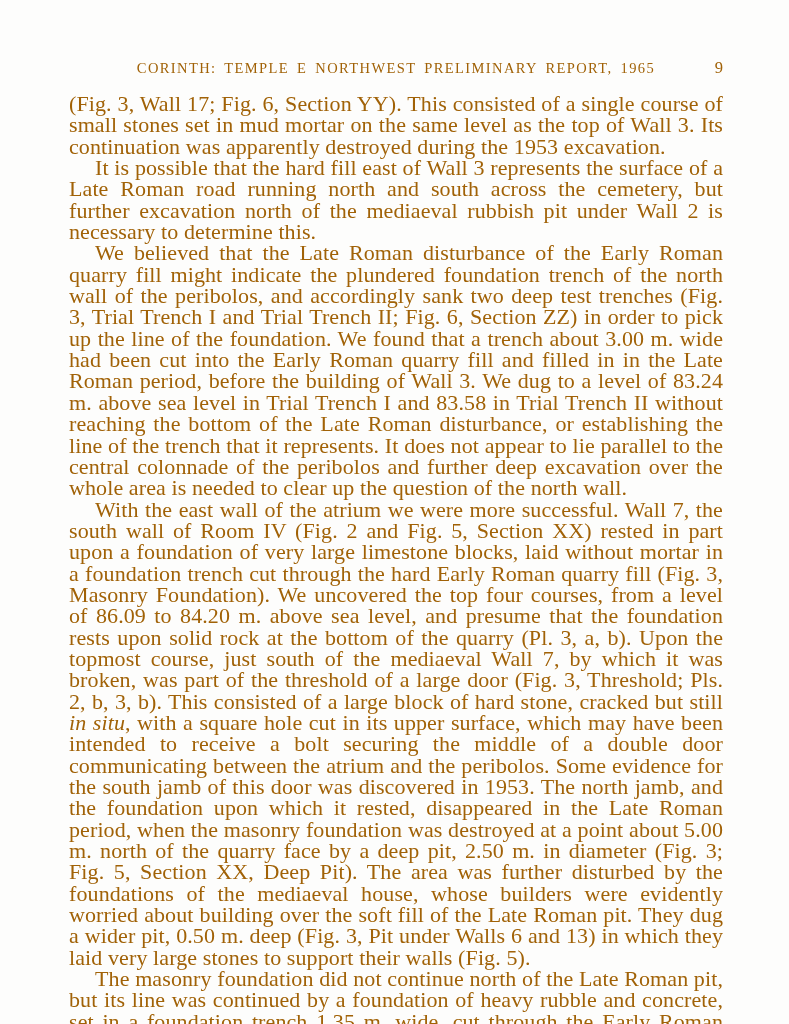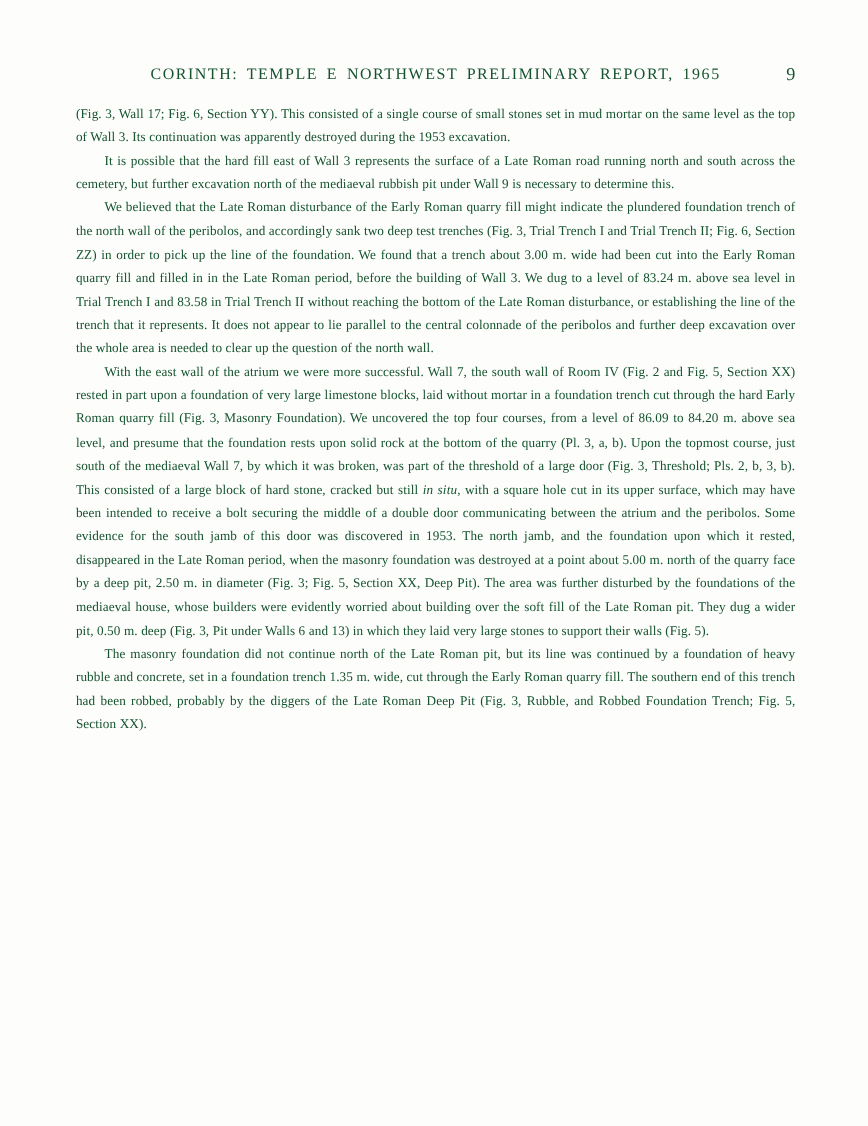--- a/index.html
+++ b/index.html
@@ -10,21 +10,21 @@
     width: 789px;
     height: 1024px;
     background: #fdfdfc;
     font-family: "Liberation Serif", serif;
   }
   .page {
     position: relative;
     width: 789px;
     height: 1024px;
     background: #fdfdfc;
-    color: #14532d;
+    color: #a16207;
     overflow: hidden;
   }
   .running-head {
     position: absolute;
     top: 60px;
     left: 69px;
     width: 654px;
     text-align: center;
     font-size: 14.5px;
     letter-spacing: 1.4px;
@@ -39,21 +39,21 @@
     letter-spacing: 0;
   }
   .content {
     position: absolute;
     top: 93px;
     left: 69px;
     width: 654px;
   }
   .content p {
     margin: 0;
-    font-size: 12px;
+    font-size: 22px;
     line-height: 21.35px;
     text-align: justify;
     letter-spacing: 0.1px;
   }
   .content p.indent {
     text-indent: 26px;
   }
   .content p em {
     font-style: italic;
     font-family: Liberation Serif, serif;
@@ -64,19 +64,19 @@
 
 <div class="page">
 
   <div class="running-head">
     <span>CORINTH: TEMPLE E NORTHWEST PRELIMINARY REPORT, 1965</span>
     <span class="page-num">9</span>
   </div>
 
   <div class="content">
     <p><span>(Fig. 3, Wall 17; Fig. 6, Section YY). This consisted of a single course of small stones set in mud mortar on the same level as the top of Wall 3. Its continuation was apparently destroyed during the 1953 excavation.</span></p>
-    <p class="indent"><span>It is possible that the hard fill east of Wall 3 represents the surface of a Late Roman road running north and south across the cemetery, but further excavation north of the mediaeval rubbish pit under Wall 9 is necessary to determine this.</span></p>
+    <p class="indent"><span>It is possible that the hard fill east of Wall 3 represents the surface of a Late Roman road running north and south across the cemetery, but further excavation north of the mediaeval rubbish pit under Wall 2 is necessary to determine this.</span></p>
     <p class="indent"><span>We believed that the Late Roman disturbance of the Early Roman quarry fill might indicate the plundered foundation trench of the north wall of the peribolos, and accordingly sank two deep test trenches (Fig. 3, Trial Trench I and Trial Trench II; Fig. 6, Section ZZ) in order to pick up the line of the foundation. We found that a trench about 3.00 m. wide had been cut into the Early Roman quarry fill and filled in in the Late Roman period, before the building of Wall 3. We dug to a level of 83.24 m. above sea level in Trial Trench I and 83.58 in Trial Trench II without reaching the bottom of the Late Roman disturbance, or establishing the line of the trench that it represents. It does not appear to lie parallel to the central colonnade of the peribolos and further deep excavation over the whole area is needed to clear up the question of the north wall.</span></p>
     <p class="indent"><span>With the east wall of the atrium we were more successful. Wall 7, the south wall of Room IV (Fig. 2 and Fig. 5, Section XX) rested in part upon a foundation of very large limestone blocks, laid without mortar in a foundation trench cut through the hard Early Roman quarry fill (Fig. 3, Masonry Foundation). We uncovered the top four courses, from a level of 86.09 to 84.20 m. above sea level, and presume that the foundation rests upon solid rock at the bottom of the quarry (Pl. 3, a, b). Upon the topmost course, just south of the mediaeval Wall 7, by which it was broken, was part of the threshold of a large door (Fig. 3, Threshold; Pls. 2, b, 3, b). This consisted of a large block of hard stone, cracked but still </span><em>in situ</em><span>, with a square hole cut in its upper surface, which may have been intended to receive a bolt securing the middle of a double door communicating between the atrium and the peribolos. Some evidence for the south jamb of this door was discovered in 1953. The north jamb, and the foundation upon which it rested, disappeared in the Late Roman period, when the masonry foundation was destroyed at a point about 5.00 m. north of the quarry face by a deep pit, 2.50 m. in diameter (Fig. 3; Fig. 5, Section XX, Deep Pit). The area was further disturbed by the foundations of the mediaeval house, whose builders were evidently worried about building over the soft fill of the Late Roman pit. They dug a wider pit, 0.50 m. deep (Fig. 3, Pit under Walls 6 and 13) in which they laid very large stones to support their walls (Fig. 5).</span></p>
     <p class="indent"><span>The masonry foundation did not continue north of the Late Roman pit, but its line was continued by a foundation of heavy rubble and concrete, set in a foundation trench 1.35 m. wide, cut through the Early Roman quarry fill. The southern end of this trench had been robbed, probably by the diggers of the Late Roman Deep Pit (Fig. 3, Rubble, and Robbed Foundation Trench; Fig. 5, Section XX).</span></p>
   </div>
 
 </div>
 
 </body></html>

